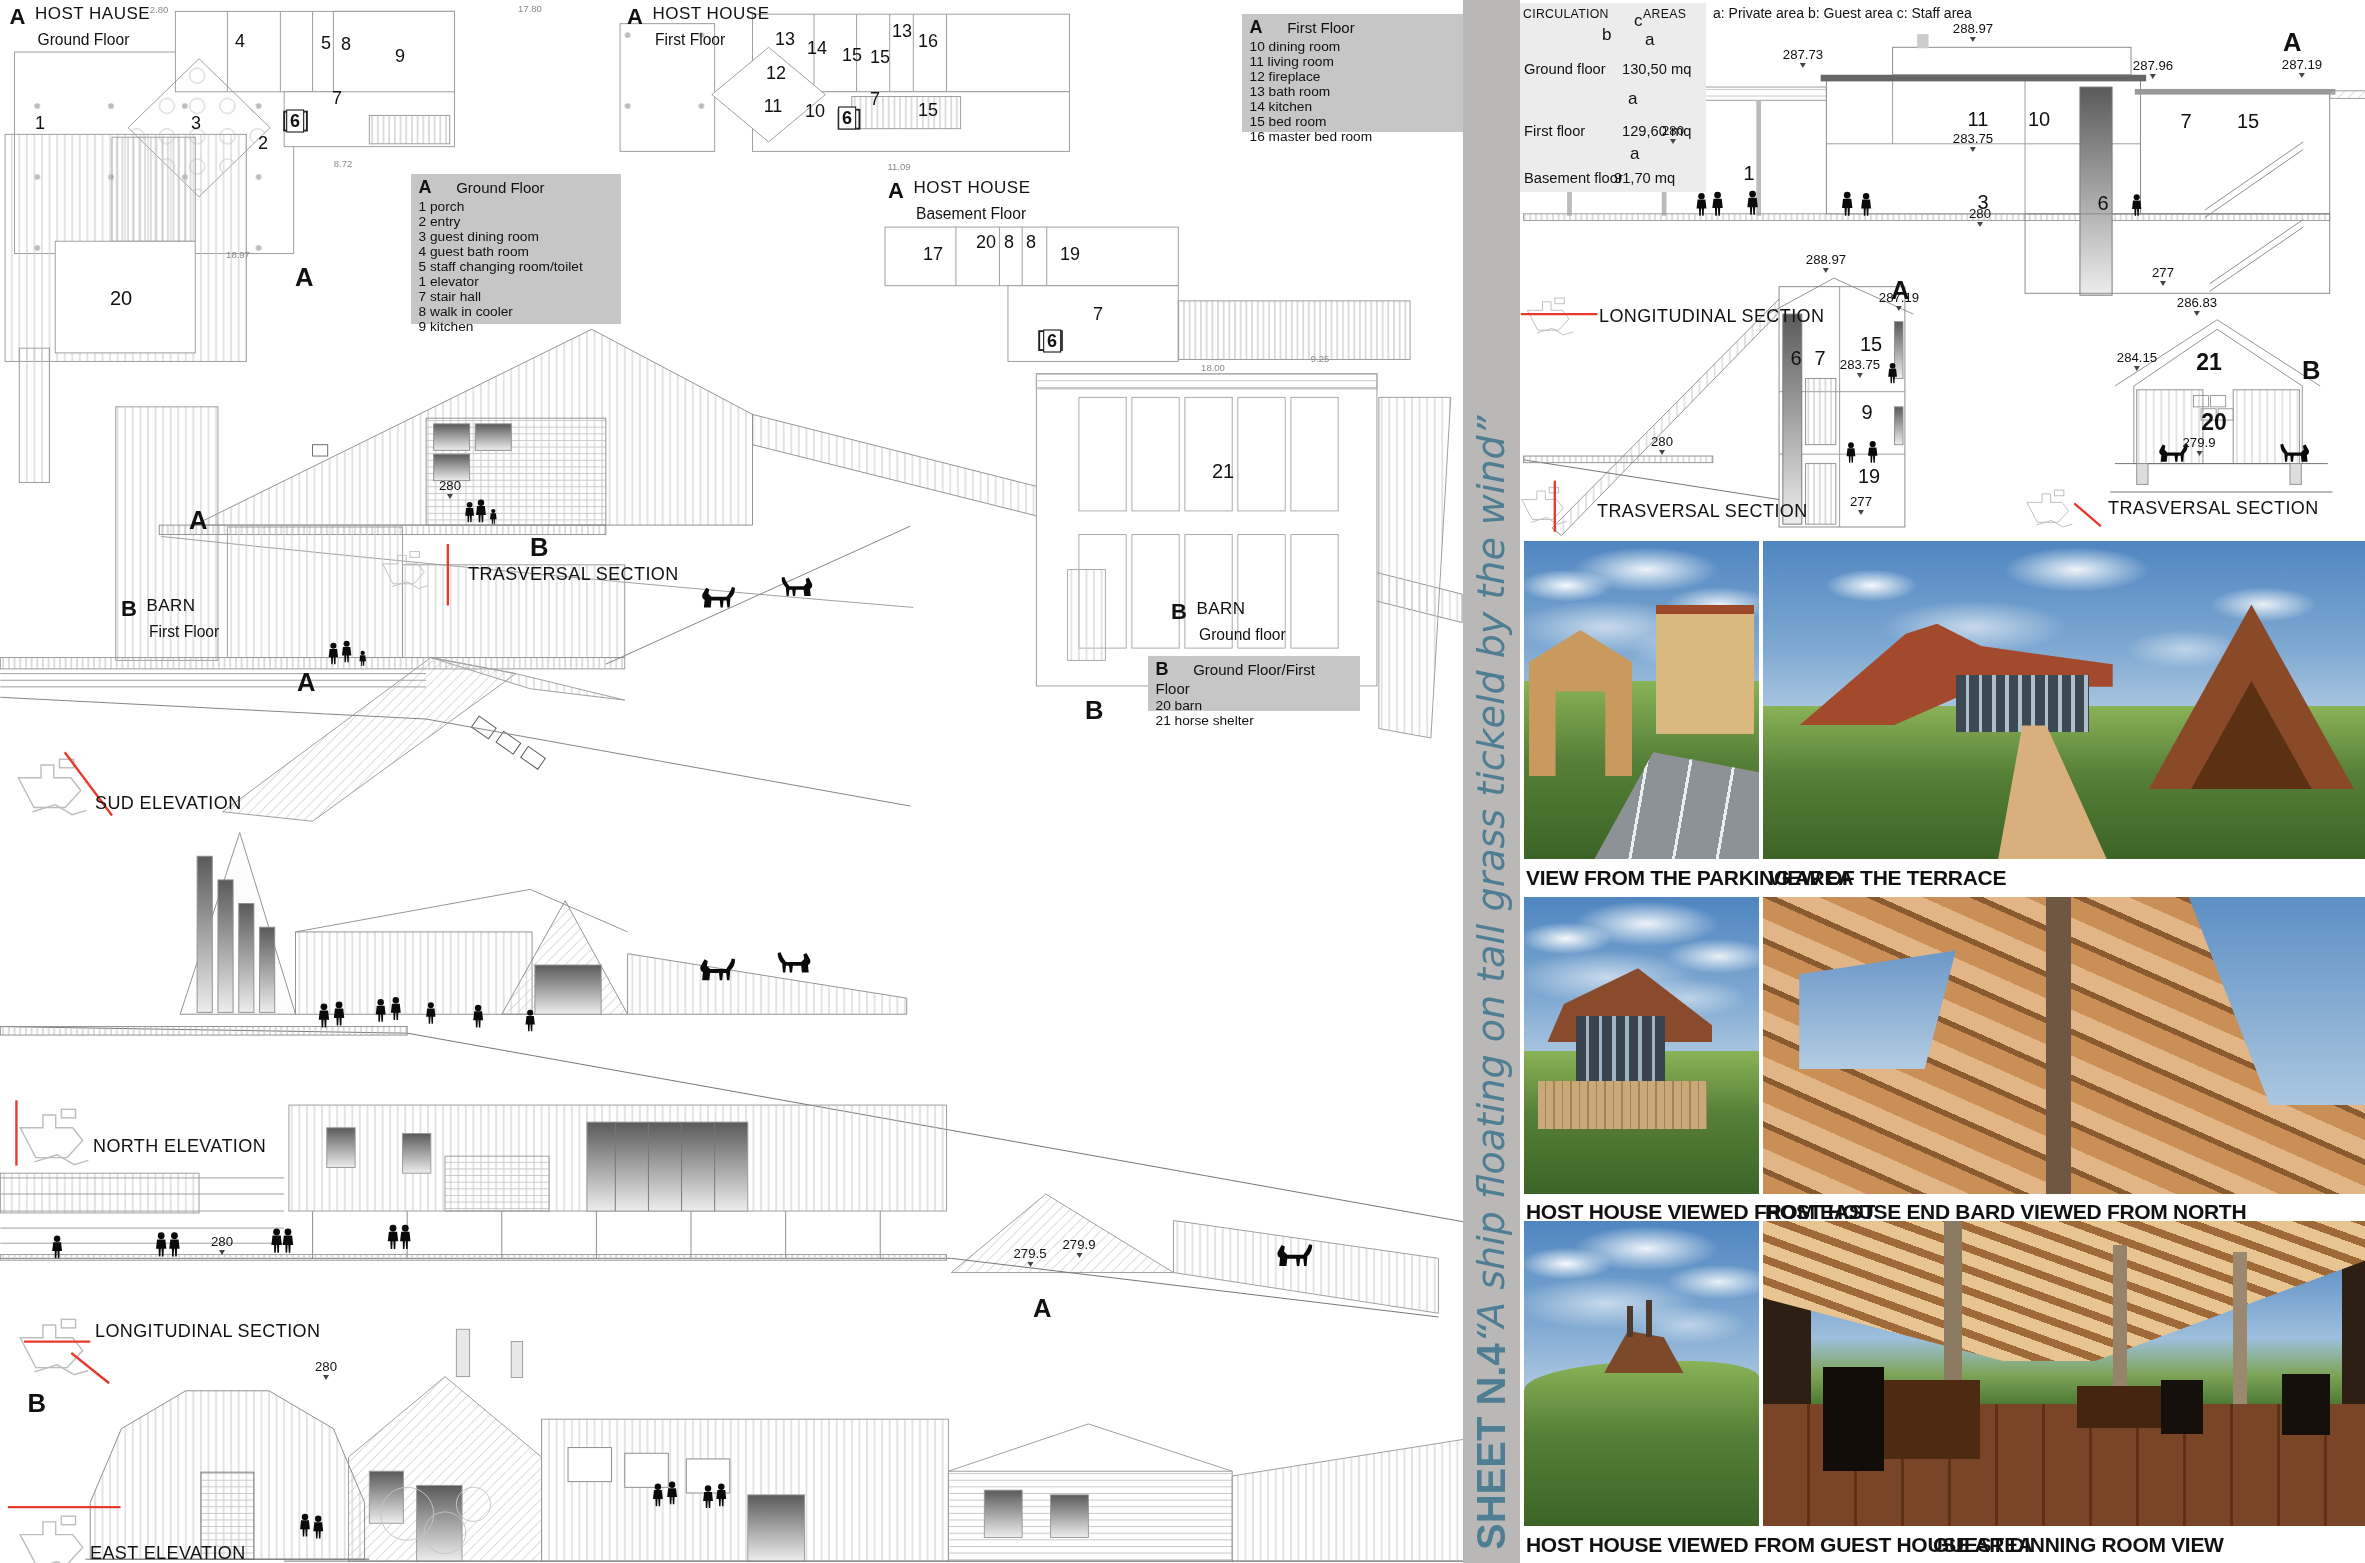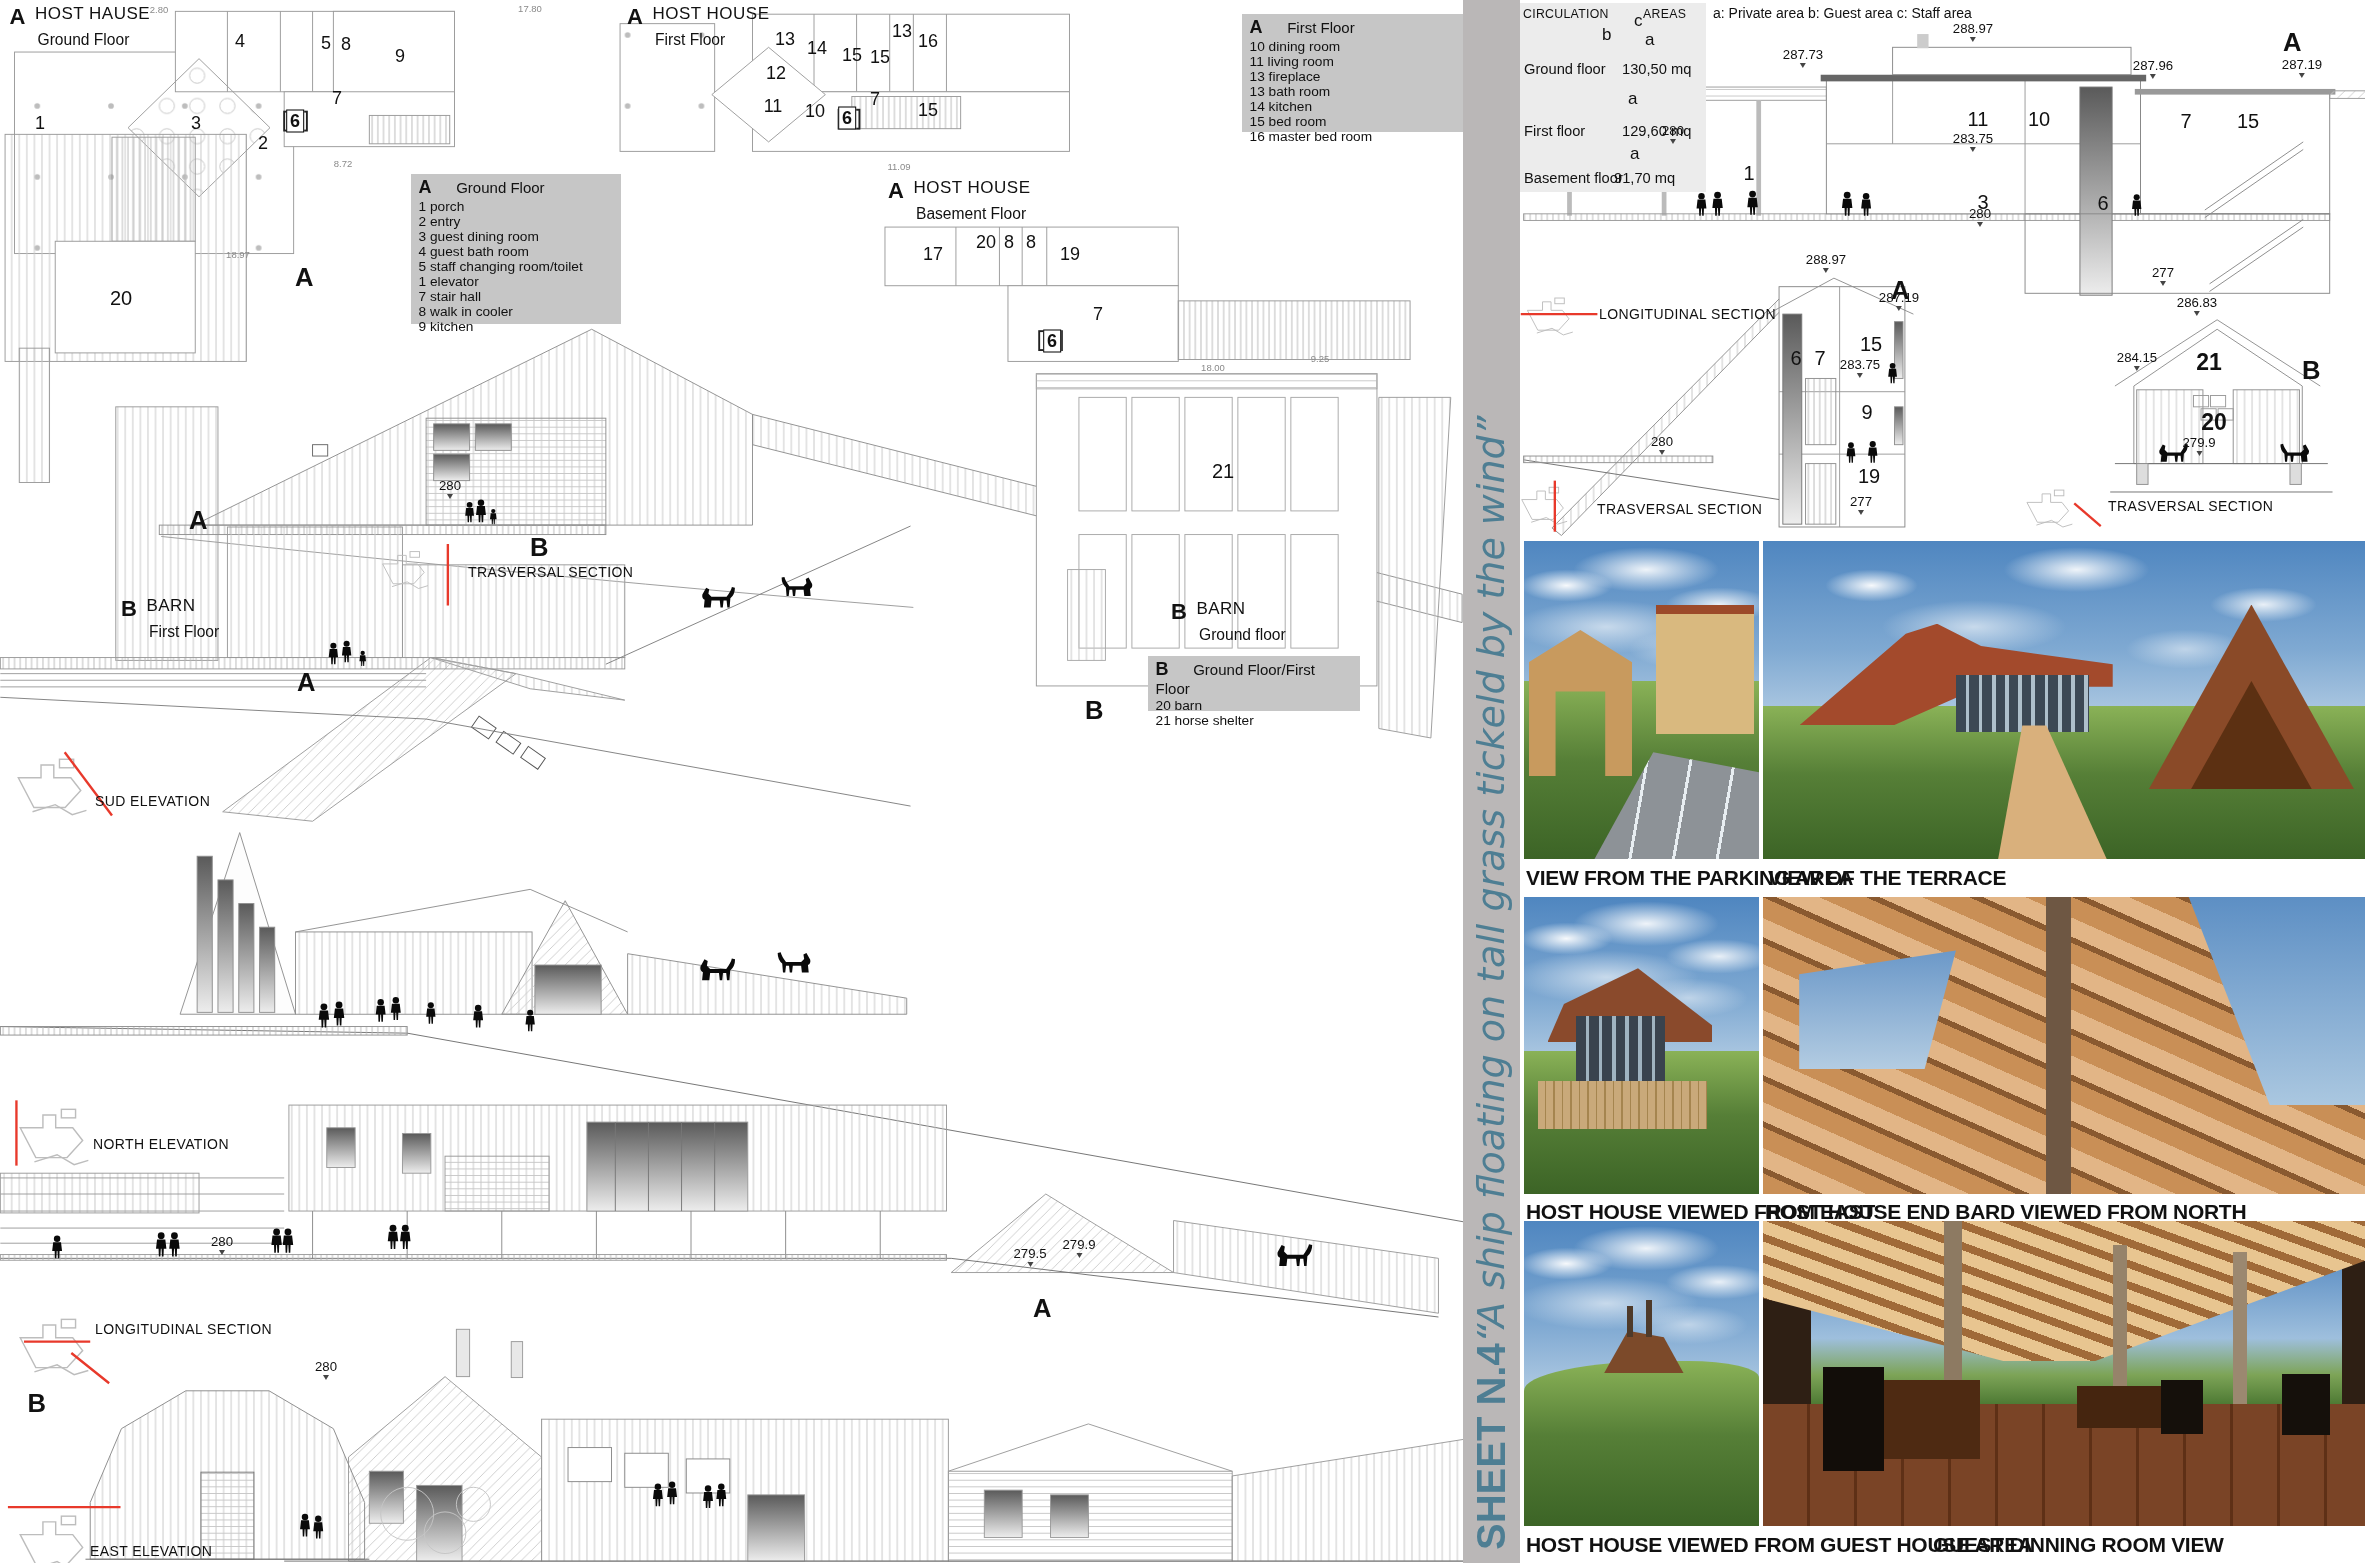--- a/index.html
+++ b/index.html
@@ -11,21 +11,21 @@
   .ttl .tA{font-weight:bold;font-size:22px;margin-right:9.5px;vertical-align:top;}
   .ttl .tN{font-size:17px;letter-spacing:0.5px;vertical-align:top;}
   .ttl .tF{font-size:15.6px;margin-left:28px;margin-top:0.9px;}
   
   .leg{position:absolute;background:#c6c6c6;padding:2.8px 7.6px;box-sizing:border-box;}
   .leg .hd{margin-bottom:0.9px;}
   .leg .hd b{font-size:18px;margin-right:24.6px;}
   .leg .hd span{font-size:15px;}
   .leg .it{font-size:13.7px;line-height:15px;}
   
-  .slab{position:absolute;font-size:14px;letter-spacing:0.4px;white-space:nowrap;text-align:right;}
+  .slab{position:absolute;font-size:18px;letter-spacing:0.4px;white-space:nowrap;text-align:right;}
   .bigM{position:absolute;font-size:25.6px;font-weight:bold;white-space:nowrap;}
   .rm{position:absolute;font-size:18px;transform:translate(-50%,-50%);white-space:nowrap;}
   .rms{position:absolute;font-size:20px;transform:translate(-50%,-50%);white-space:nowrap;}
   .rmb{position:absolute;font-size:23px;font-weight:bold;transform:translate(-50%,-50%);white-space:nowrap;}
   .rmx{border:1.9px solid #000;background:#fff;padding:0 2.8px;font-weight:bold;}
   .lvl{position:absolute;font-size:13.2px;transform:translateX(-50%);text-align:center;white-space:nowrap;}
   .lvl::after{content:"";display:block;margin:0.9px auto 0;width:0;height:0;
               border-left:3.8px solid transparent;border-right:3.8px solid transparent;border-top:5.7px solid #444;}
   .dim{position:absolute;font-size:9.5px;color:#8a8a8a;transform:translateX(-50%);white-space:nowrap;}
   
@@ -394,21 +394,21 @@
     <div class="it">5 staff changing room/toilet</div>
       <div class="it">1 elevator</div>
     <div class="it">7 stair hall</div>
       <div class="it">8 walk in cooler</div>
     <div class="it">9 kitchen</div>
   </div>
   <div class="leg" style="left:1242px;top:14px;width:221px;height:118px">
     <div class="hd"><b>A</b><span>First Floor</span></div>
     <div class="it">10 dining room</div>
       <div class="it">11 living room</div>
-    <div class="it">13 fireplace</div>
+    <div class="it">12 fireplace</div>
       <div class="it">13 bath room</div>
     <div class="it">14 kitchen</div>
       <div class="it">15 bed room</div>
     <div class="it">16 master bed room</div>
   </div>
   <div class="leg" style="left:1148px;top:656px;width:212px;height:55px">
     <div class="hd"><b>B</b><span>Ground Floor/First Floor</span></div>
     <div class="it">20 barn</div>
       <div class="it">21 horse shelter</div>
   </div>

